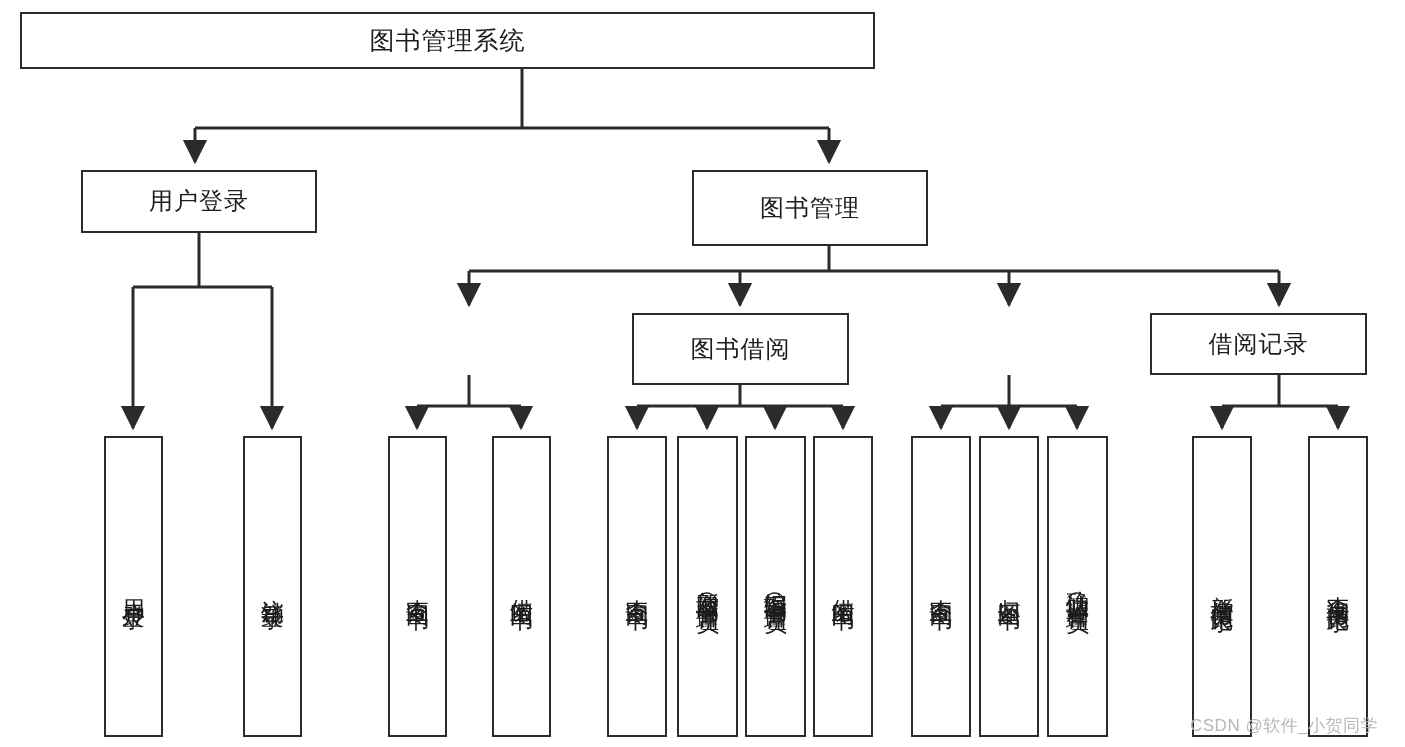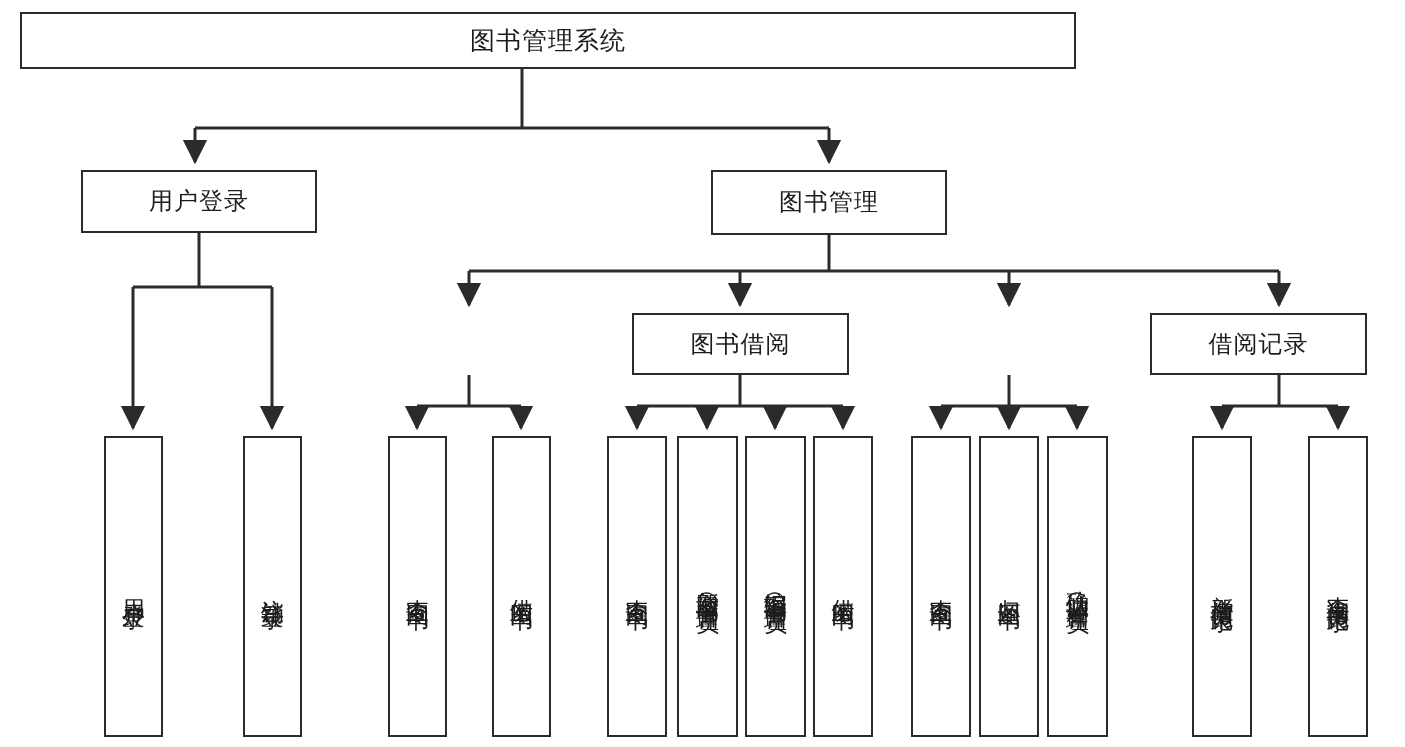--- a/index.html
+++ b/index.html
@@ -115,32 +115,32 @@
       <path d="M 1009 406 L 1009 428" marker-end="url(#arrow)"></path>
       <path d="M 1077 406 L 1077 428" marker-end="url(#arrow)"></path>
 
       <path d="M 1279 375 L 1279 406"></path>
       <path d="M 1222 406 L 1338 406"></path>
       <path d="M 1222 406 L 1222 428" marker-end="url(#arrow)"></path>
       <path d="M 1338 406 L 1338 428" marker-end="url(#arrow)"></path>
     </g>
   </svg>
 
-  <div class="node node-h node-root" style="left:20px; top:12px; width:1056px; height:57px;align-items:center;">
+  <div class="node node-h node-root" style="left:20px; top:12px; width:855px; height:57px;align-items:center;">
     <span>图书管理系统</span>
   </div>
 
   <div class="node node-h" style="left:81px; top:170px; width:236px; height:63px;">
     <span>用户登录</span>
   </div>
-  <div class="node node-h" style="left:711px; top:170px; width:236px; height:65px;font-family:Liberation Serif, serif;">
+  <div class="node node-h" style="left:692px; top:170px; width:236px; height:76px;font-family:Liberation Serif, serif;">
     <span>图书管理</span>
   </div>
 
-  <div class="node node-h" style="left:632px; top:313px; width:217px; height:62px;align-items:center;">
+  <div class="node node-h" style="left:632px; top:313px; width:217px; height:72px;align-items:center;">
     <span>图书借阅</span>
   </div>
   <div class="node node-h" style="left:1150px; top:313px; width:217px; height:62px;">
     <span>借阅记录</span>
   </div>
 
   <div class="node node-v" style="left:104px; top:436px; width:59px; height:301px;">
     <span class="vtext">用户登录</span>
   </div>
   <div class="node node-v" style="left:243px; top:436px; width:59px; height:301px;">
@@ -177,14 +177,15 @@
     <span class="vtext">确认归还（管理员）</span>
   </div>
 
   <div class="node node-v" style="left:1192px; top:436px; width:60px; height:301px;">
     <span class="vtext">新增借阅记录</span>
   </div>
   <div class="node node-v" style="left:1308px; top:436px; width:60px; height:301px;">
     <span class="vtext">查询借阅记录</span>
   </div>
 
+  <div class="watermark" style="left:1190px; top:714px;">CSDN @软件_小贺同学</div>
 
 </div>
 
 </body></html>

